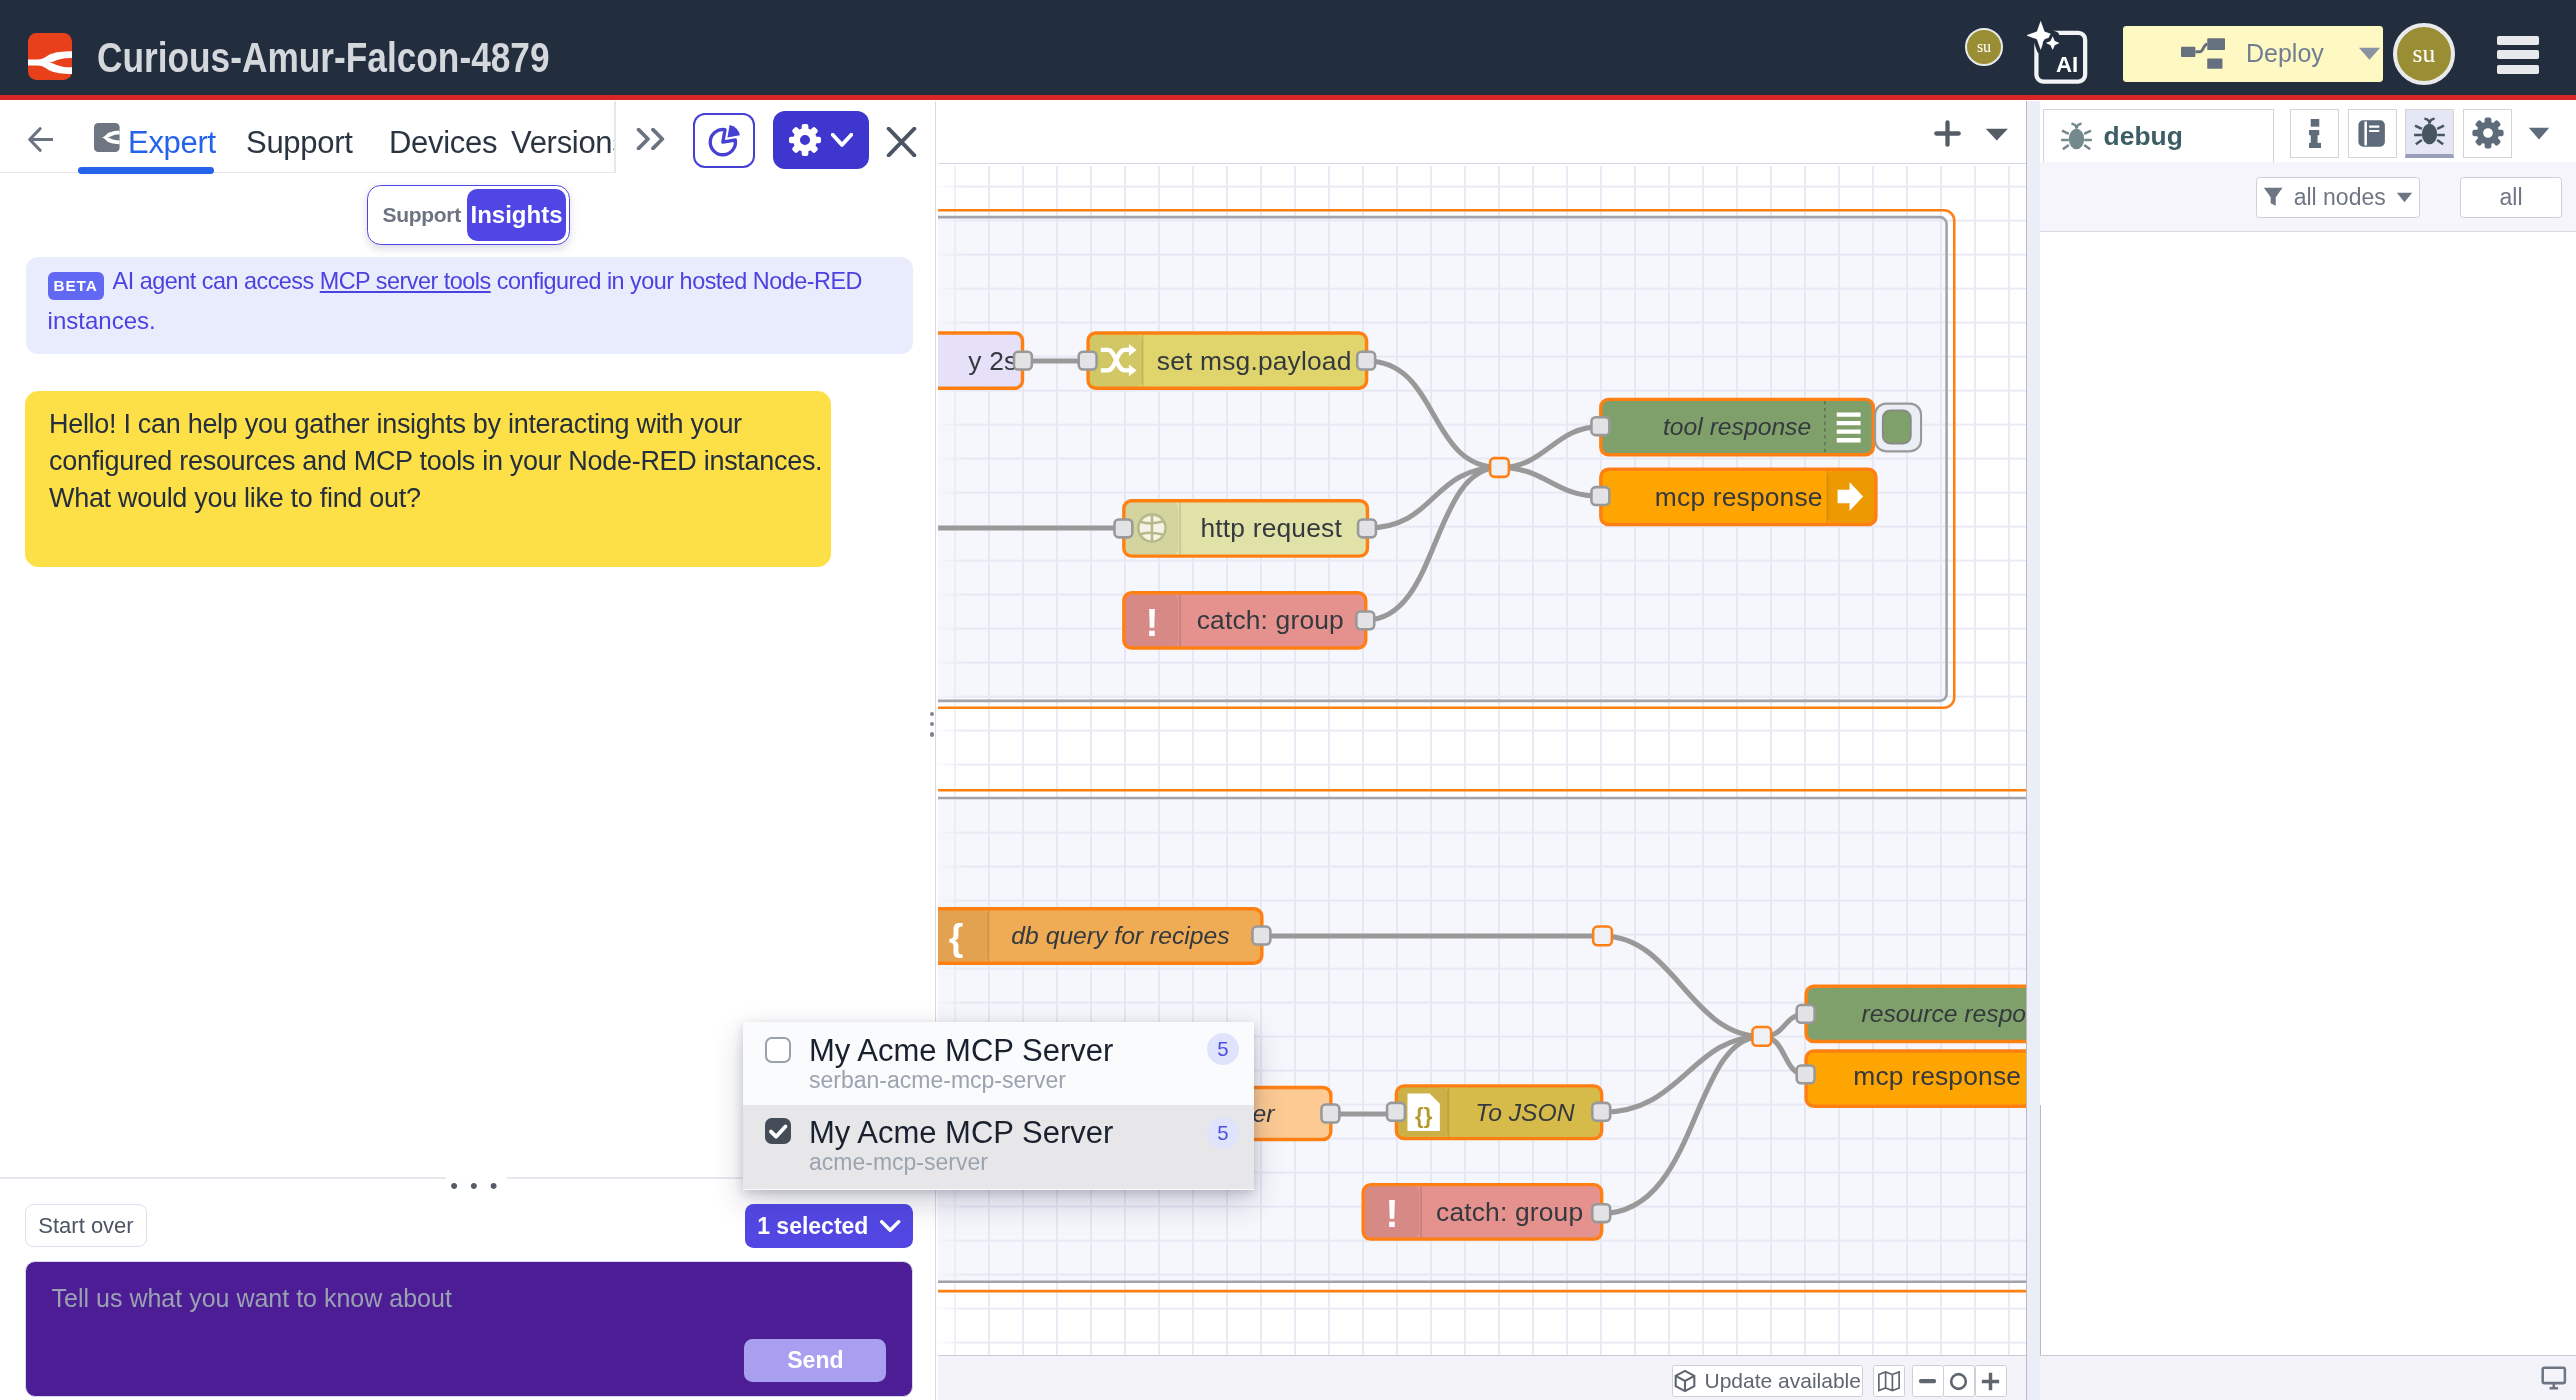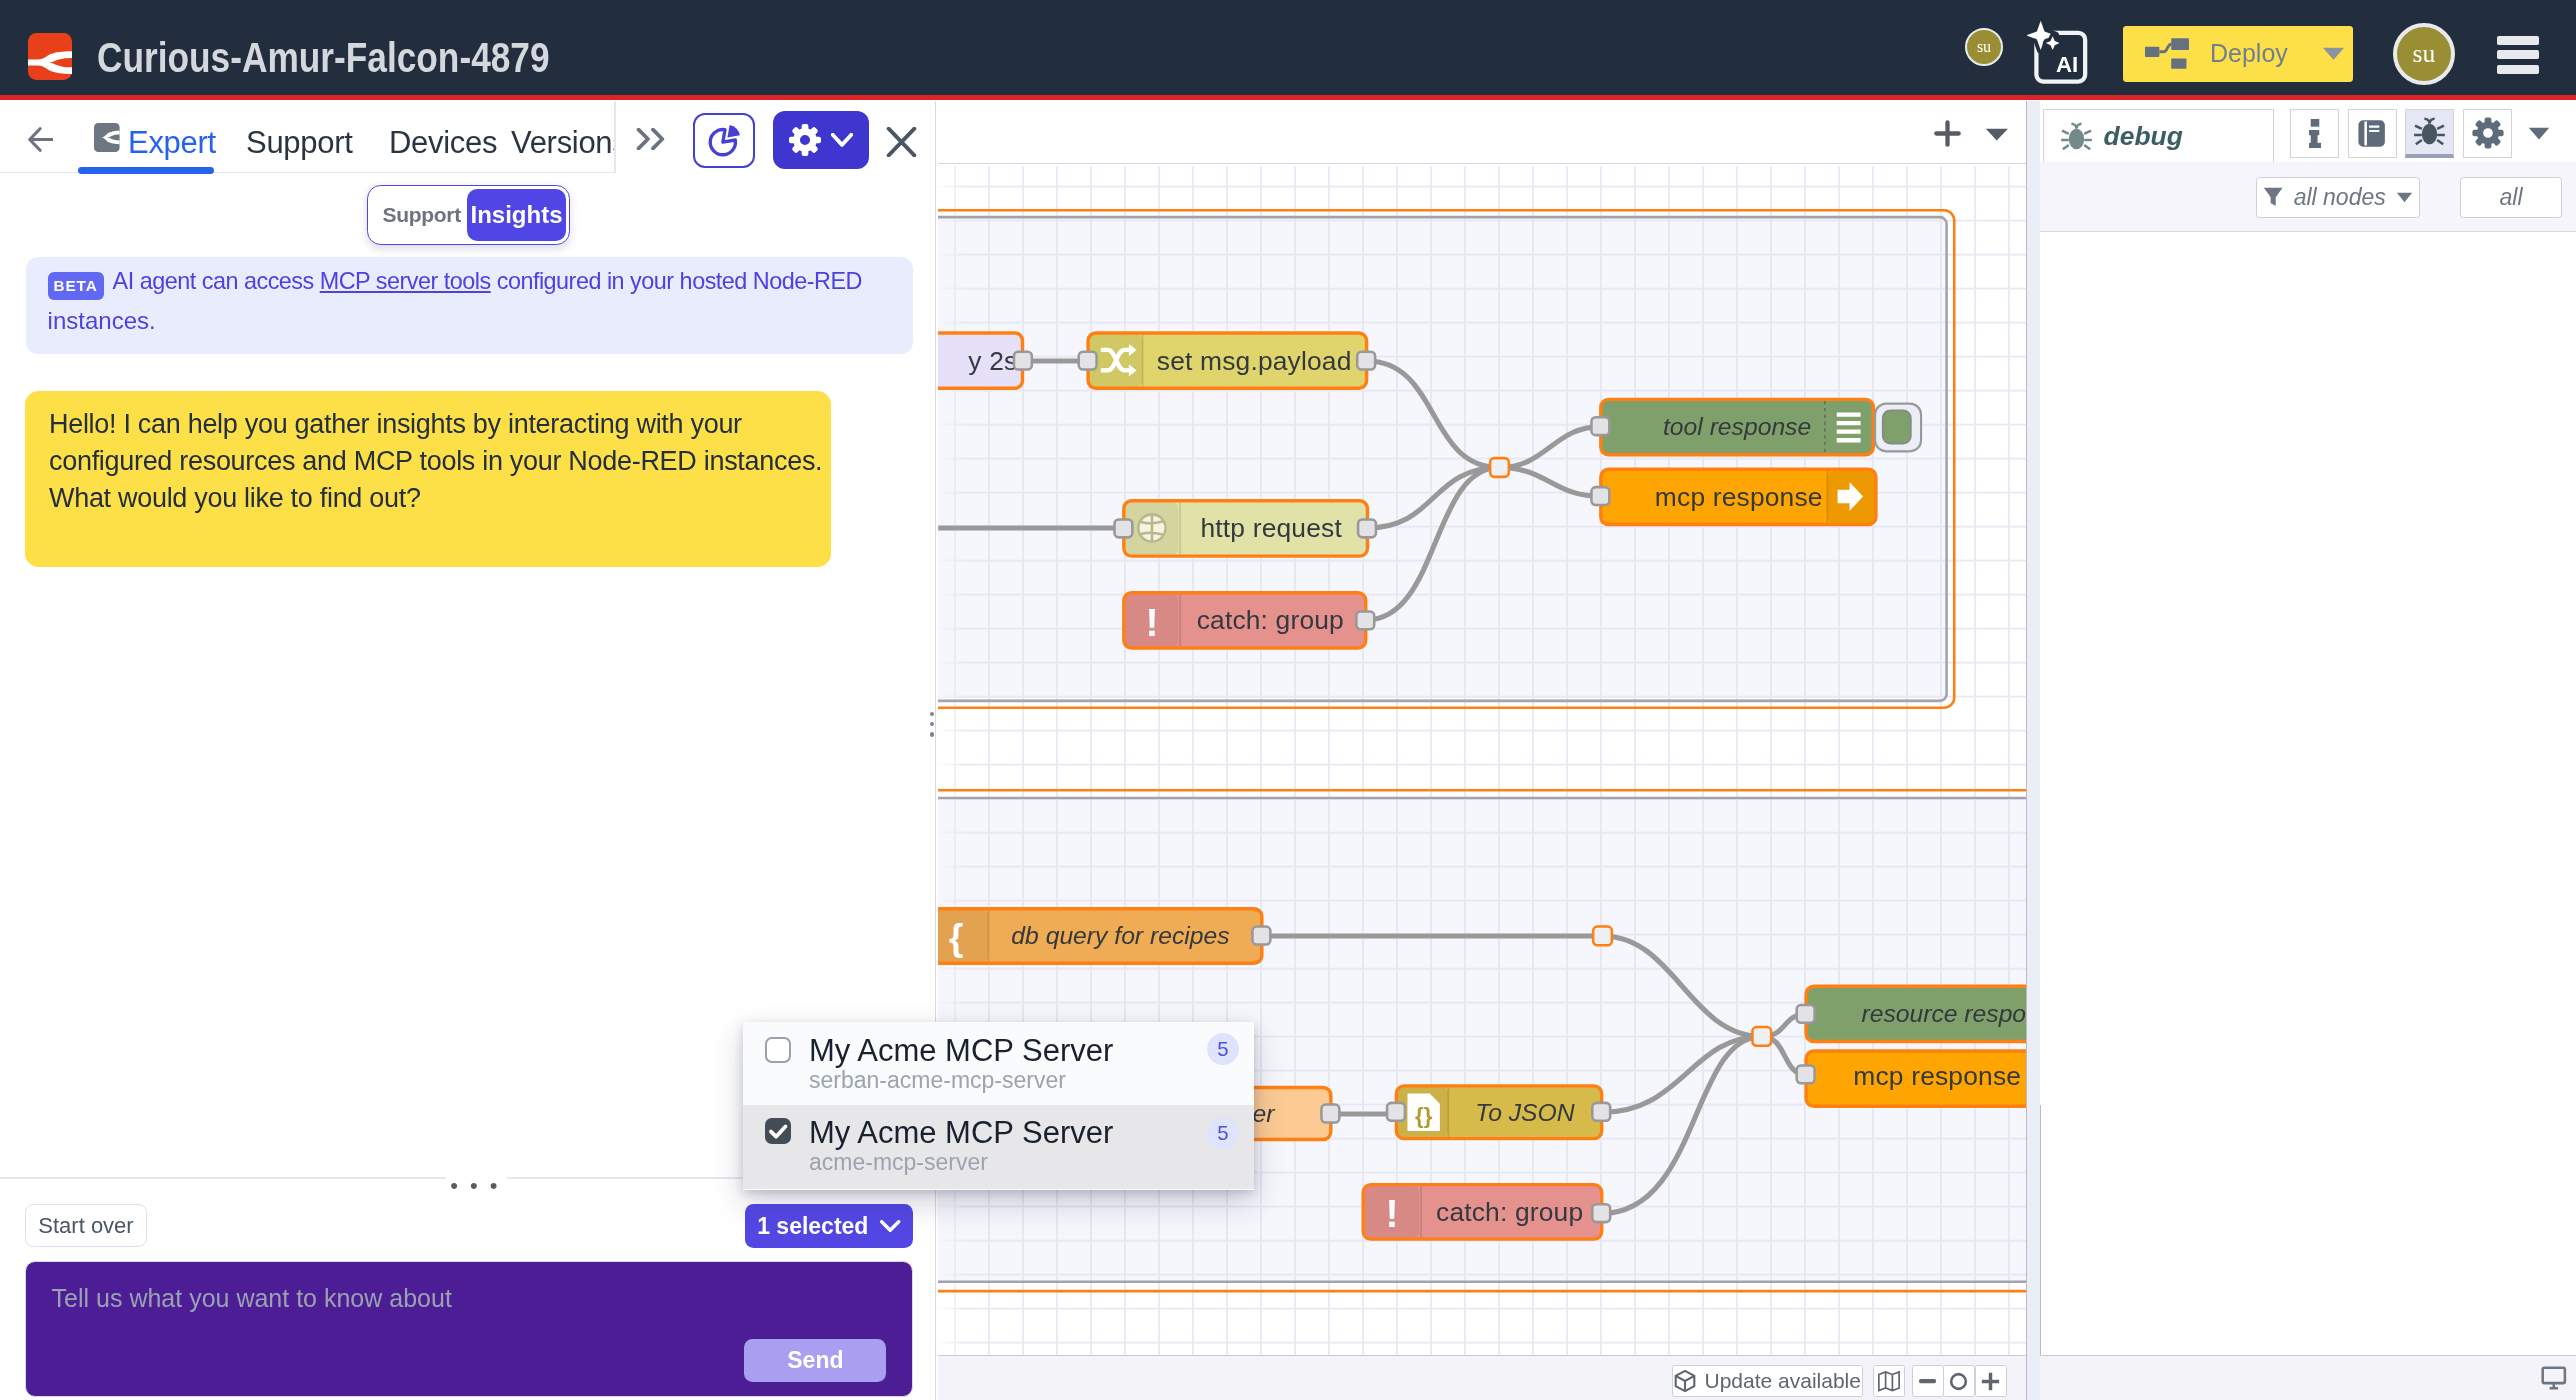--- a/index.html
+++ b/index.html
@@ -5,21 +5,21 @@
   * { margin:0; padding:0; box-sizing:border-box; }
   html,body { width:2576px; height:1400px; overflow:hidden; font-family:"Liberation Sans", sans-serif; background:#fff; }
   
   #hdr { position:absolute; left:0; top:0; width:2576px; height:95px; background:#222e3e; }
   #redline { position:absolute; left:0; top:95px; width:2576px; height:5.1px; background:#d92428; }
   #logo { position:absolute; left:28px; top:33px; width:44px; height:47px; border-radius:8.5px; background:#e8401a; }
   #title { position:absolute; left:97px; top:33px; font-size:43px; font-weight:700; color:#d4d7dc; transform:scaleX(0.82); transform-origin:left top; }
   .avatar { position:absolute; border-radius:50%; background:#9a8e35; color:#fff; display:flex; align-items:center; justify-content:center; font-family:"Liberation Serif",serif; }
   #av1 { left:1965px; top:28px; width:38px; height:38px; border:2.6px solid #e8eaed; font-size:16px; }
   #av2 { left:2393px; top:23px; width:62px; height:62px; border:4.3px solid #e8eaed; font-size:25.6px; }
-  #deploy { position:absolute; left:2123px; top:25.6px; width:230px; height:56px; background:#fde047; border-radius:3.4px; display:flex; align-items:center; }
+  #deploy { position:absolute; left:2123px; top:25.6px; width:260px; height:56px; background:#fef9c3; border-radius:3.4px; display:flex; align-items:center;padding-left:36px; }
   #deploy .dtxt { color:#717e92; font-size:25px; margin-left:21px; }
   #burger div { position:absolute; left:2497px; width:42px; height:9.4px; background:#e7e9ec; border-radius:1.7px; }
   
   #panel { position:absolute; left:0; top:101px; width:936px; height:1300px; background:#fff; border-right:1.7px solid #d9dae6; }
   #ptabs { position:absolute; left:0; top:0; width:614px; height:72px; border-bottom:1.7px solid #e5e7eb; }
   #pvline { position:absolute; left:614px; top:0; width:1.7px; height:72px; background:#e5e7eb; }
   .tab { position:absolute; top:24px; font-size:31px; color:#2b3542; letter-spacing:-0.3px;text-align:center; }
   #tExpert { left:128px; color:#2563eb; }
   #tOver { left:246px; }
   #tDev { left:389px; }
@@ -42,21 +42,21 @@
   #canvas { position:absolute; left:938px; top:101px; width:1088px; height:1300px; background:#fff; }
   #ctabbar { position:absolute; left:0; top:0; width:1088px; height:63px; background:#fff; border-bottom:1.7px solid #d4d5e2; }
   #cgrid { position:absolute; left:0; top:65px; width:1088px; height:1189px; overflow:hidden;
      background-image:
        linear-gradient(to right, #e9eaf4 1.7px, transparent 1.7px),
        linear-gradient(to bottom, #e9eaf4 1.7px, transparent 1.7px);
      background-size:34px 34px; background-position:16px 19.6px; }
   #cfooter { position:absolute; left:0; top:1254px; width:1088px; height:46px; background:#f3f3f9; border-top:1.7px solid #c9cad6; }
   
   #split { position:absolute; left:2026px; top:101px; width:14.5px; height:1300px; background:#eceef7; border-left:1.7px solid #b9bac4; border-right:1.7px solid #b9bac4; }
-  #sidebar { position:absolute; left:2040px; top:101px; width:536px; height:1004px; background:#fff;font-style:italic; }
+  #sidebar { position:absolute; left:2040px; top:101px; width:536px; height:1004px; background:#fff; }
   #sbtab { position:absolute; left:2.6px; top:7.7px; width:231px; height:55px; background:#fff; border:1.7px solid #d4d4d4; border-bottom:none; color:#3c5d66; font-size:26.4px; font-weight:700; display:flex; align-items:center; }
   .sbbtn { position:absolute; top:7.7px; width:49px; height:49px; background:#fff; border:1.7px solid #d4d4d4; display:flex; align-items:center; justify-content:center; }
   #sbtools { position:absolute; left:0; top:61px; width:536px; height:70px; background:#f5f5fb; border-bottom:1.7px solid #d9d9e4; }
   .filterbtn { position:absolute; top:14.5px; height:41px; background:#fff; border:1.7px solid #cfcfd9; border-radius:3.4px; color:#6e7683; font-size:23px; display:flex; align-items:center; justify-content:center; gap:10.2px;text-align:center; }
   #sbfooter { position:absolute; left:0; top:1254px; width:536px; height:46px; background:#f3f3f9; border-top:1.7px solid #c9cad6; }
   .fbtn { position:absolute; top:9.4px; height:32px; white-space:nowrap; background:#fff; border:1.7px solid #cfcfd9; border-radius:2.6px; color:#5f6670; font-size:21px; display:flex; align-items:center; justify-content:center; gap:8.5px; }
   
   #dropdown { position:absolute; left:743px; top:1022px; width:511px; height:168px; background:#fafbfd; box-shadow:0 3.4px 8.5px rgba(40,40,80,.18), 0 12px 29px rgba(40,40,80,.22); z-index:50; }
   #dropdown .row2 { position:absolute; left:0; top:83px; width:511px; height:84px; background:#e7e7ea; }
   .ddtitle { position:absolute; left:66px; font-size:31px; color:#19212e; }

